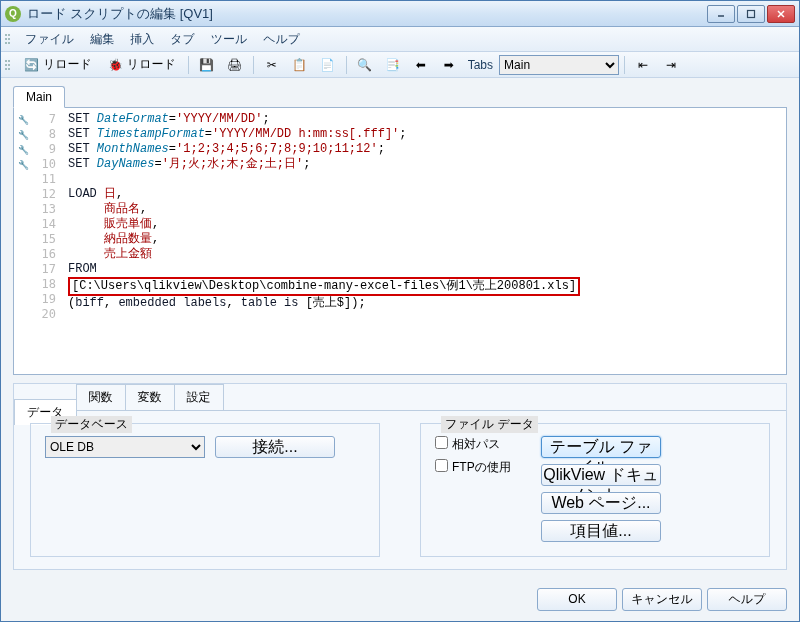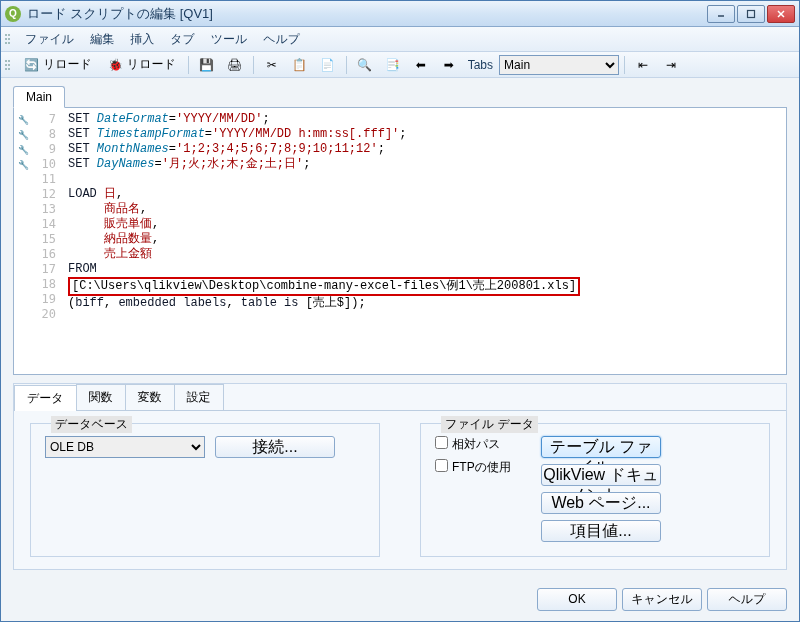--- a/index.html
+++ b/index.html
@@ -43,21 +43,21 @@
 .kw { color: #0f172a; font-weight: normal; }
 .ident { color: #0070a0; font-style: italic; }
 .str { color: #a00000; }
 .field { color: #a00000; }
 .plain { color: #000; }
 .highlight-box { border: 2px solid #d00000; padding: 0 2px; display: inline-block; }
 
 .bottom-panel { border: 1px solid #c5d5e8; background: #f4f8fc; padding: 0; }
 .bp-tabs { display: flex; background: #f4f8fc; }
 .bp-tab { padding: 4px 12px; border: 1px solid #bccde0; border-bottom: none; background: #f4f8fc; font-size: 12px; margin-right: -1px; }
-.bp-tab.active { background: #fff; border-top: 1px solid #bccde0; position: relative; top: 1px; }
+.bp-tab.active { background: #fff; border-top: 1px solid #bccde0; position: relative; top: 15px; }
 .bp-body { background: #f4f8fc; border-top: 1px solid #bccde0; padding: 12px 16px; display: flex; gap: 40px; }
 
 .fieldset { border: 1px solid #c5d5e8; padding: 12px 14px 14px; flex: 1; position: relative; }
 .fieldset .legend { position: absolute; top: -8px; left: 20px; background: #e5e5e5; padding: 0 4px; font-size: 12px; }
 .fieldset .row { display: flex; align-items: center; gap: 10px; margin-bottom: 8px; }
 .fieldset select { width: 160px; height: 22px; border: 1px solid #7a9bc0; font-size: 12px; }
 .fieldset .btn { width: 120px; height: 22px; border: 1px solid #8aa9cc; background: linear-gradient(to bottom, #fdfdfe, #e5eef8); font-size: 16px; border-radius: 3px; text-align: center; line-height: 20px; }
 .fieldset .btn.hl { border-color: #4a90d0; box-shadow: 0 0 2px #6ab0f0; background: linear-gradient(to bottom, #f0f8ff, #d5ebff); }
 .fieldset .check { display: flex; align-items: flex-start; gap: 4px; }
 .fieldset .check input { width: 13px; height: 13px; }

